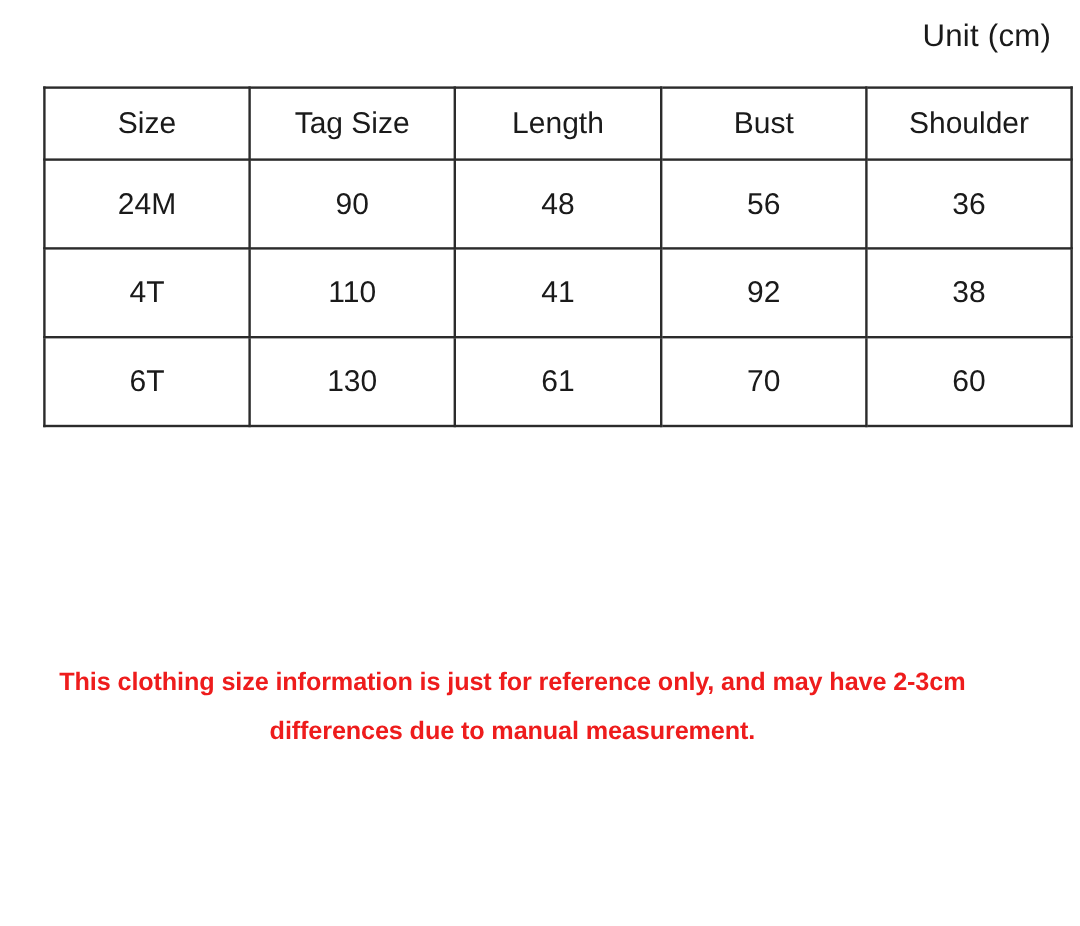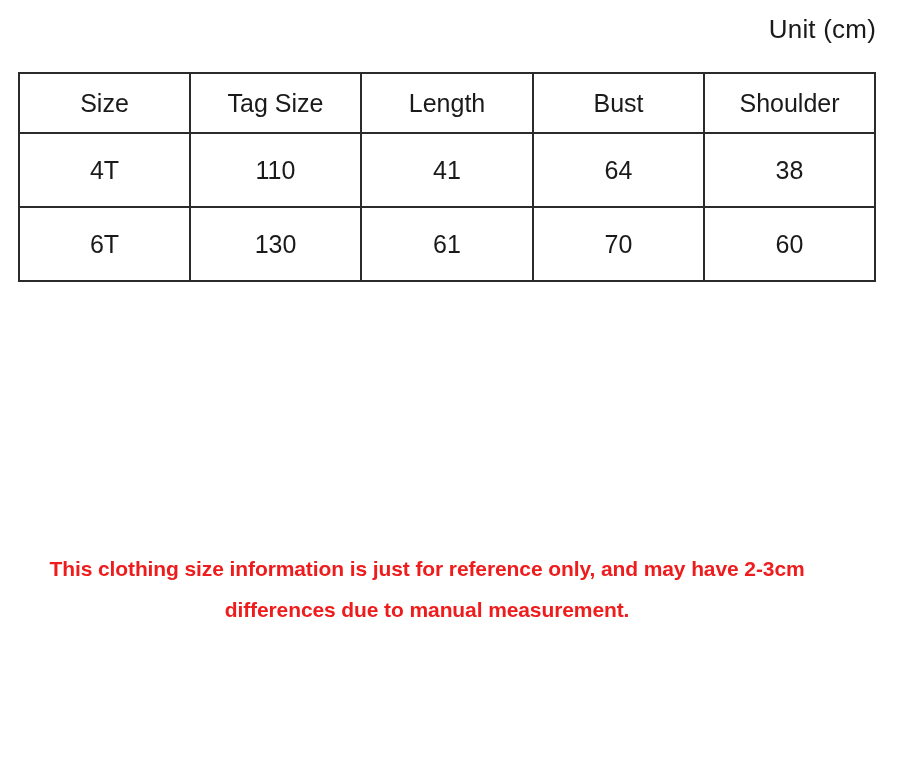--- a/index.html
+++ b/index.html
@@ -31,21 +31,21 @@
     font-size: 26px;
     line-height: 1;
     color: #1a1a1a;
     letter-spacing: 0.2px;
     white-space: nowrap;
   }
 
   
   .size-table-wrap {
     position: absolute;
-    left: 18px;
+    left: 36px;
     top: 72px;
     width: 816px;
   }
   table.size-table {
     border-collapse: collapse;
     width: 856px;
     table-layout: fixed;
     background: #ffffff;
   }
   table.size-table col.c-size      { width: 171px; }
@@ -116,24 +116,31 @@
         <tr>
           <th>Size</th>
           <th>Tag Size</th>
           <th>Length</th>
           <th>Bust</th>
           <th>Shoulder</th>
         </tr>
       </thead>
       <tbody>
         <tr>
+          <td>24M</td>
+          <td>90</td>
+          <td>48</td>
+          <td>56</td>
+          <td>36</td>
+        </tr>
+        <tr>
           <td>4T</td>
           <td>110</td>
           <td>41</td>
-          <td>64</td>
+          <td>92</td>
           <td>38</td>
         </tr>
         <tr>
           <td>6T</td>
           <td>130</td>
           <td>61</td>
           <td>70</td>
           <td>60</td>
         </tr>
       </tbody>

